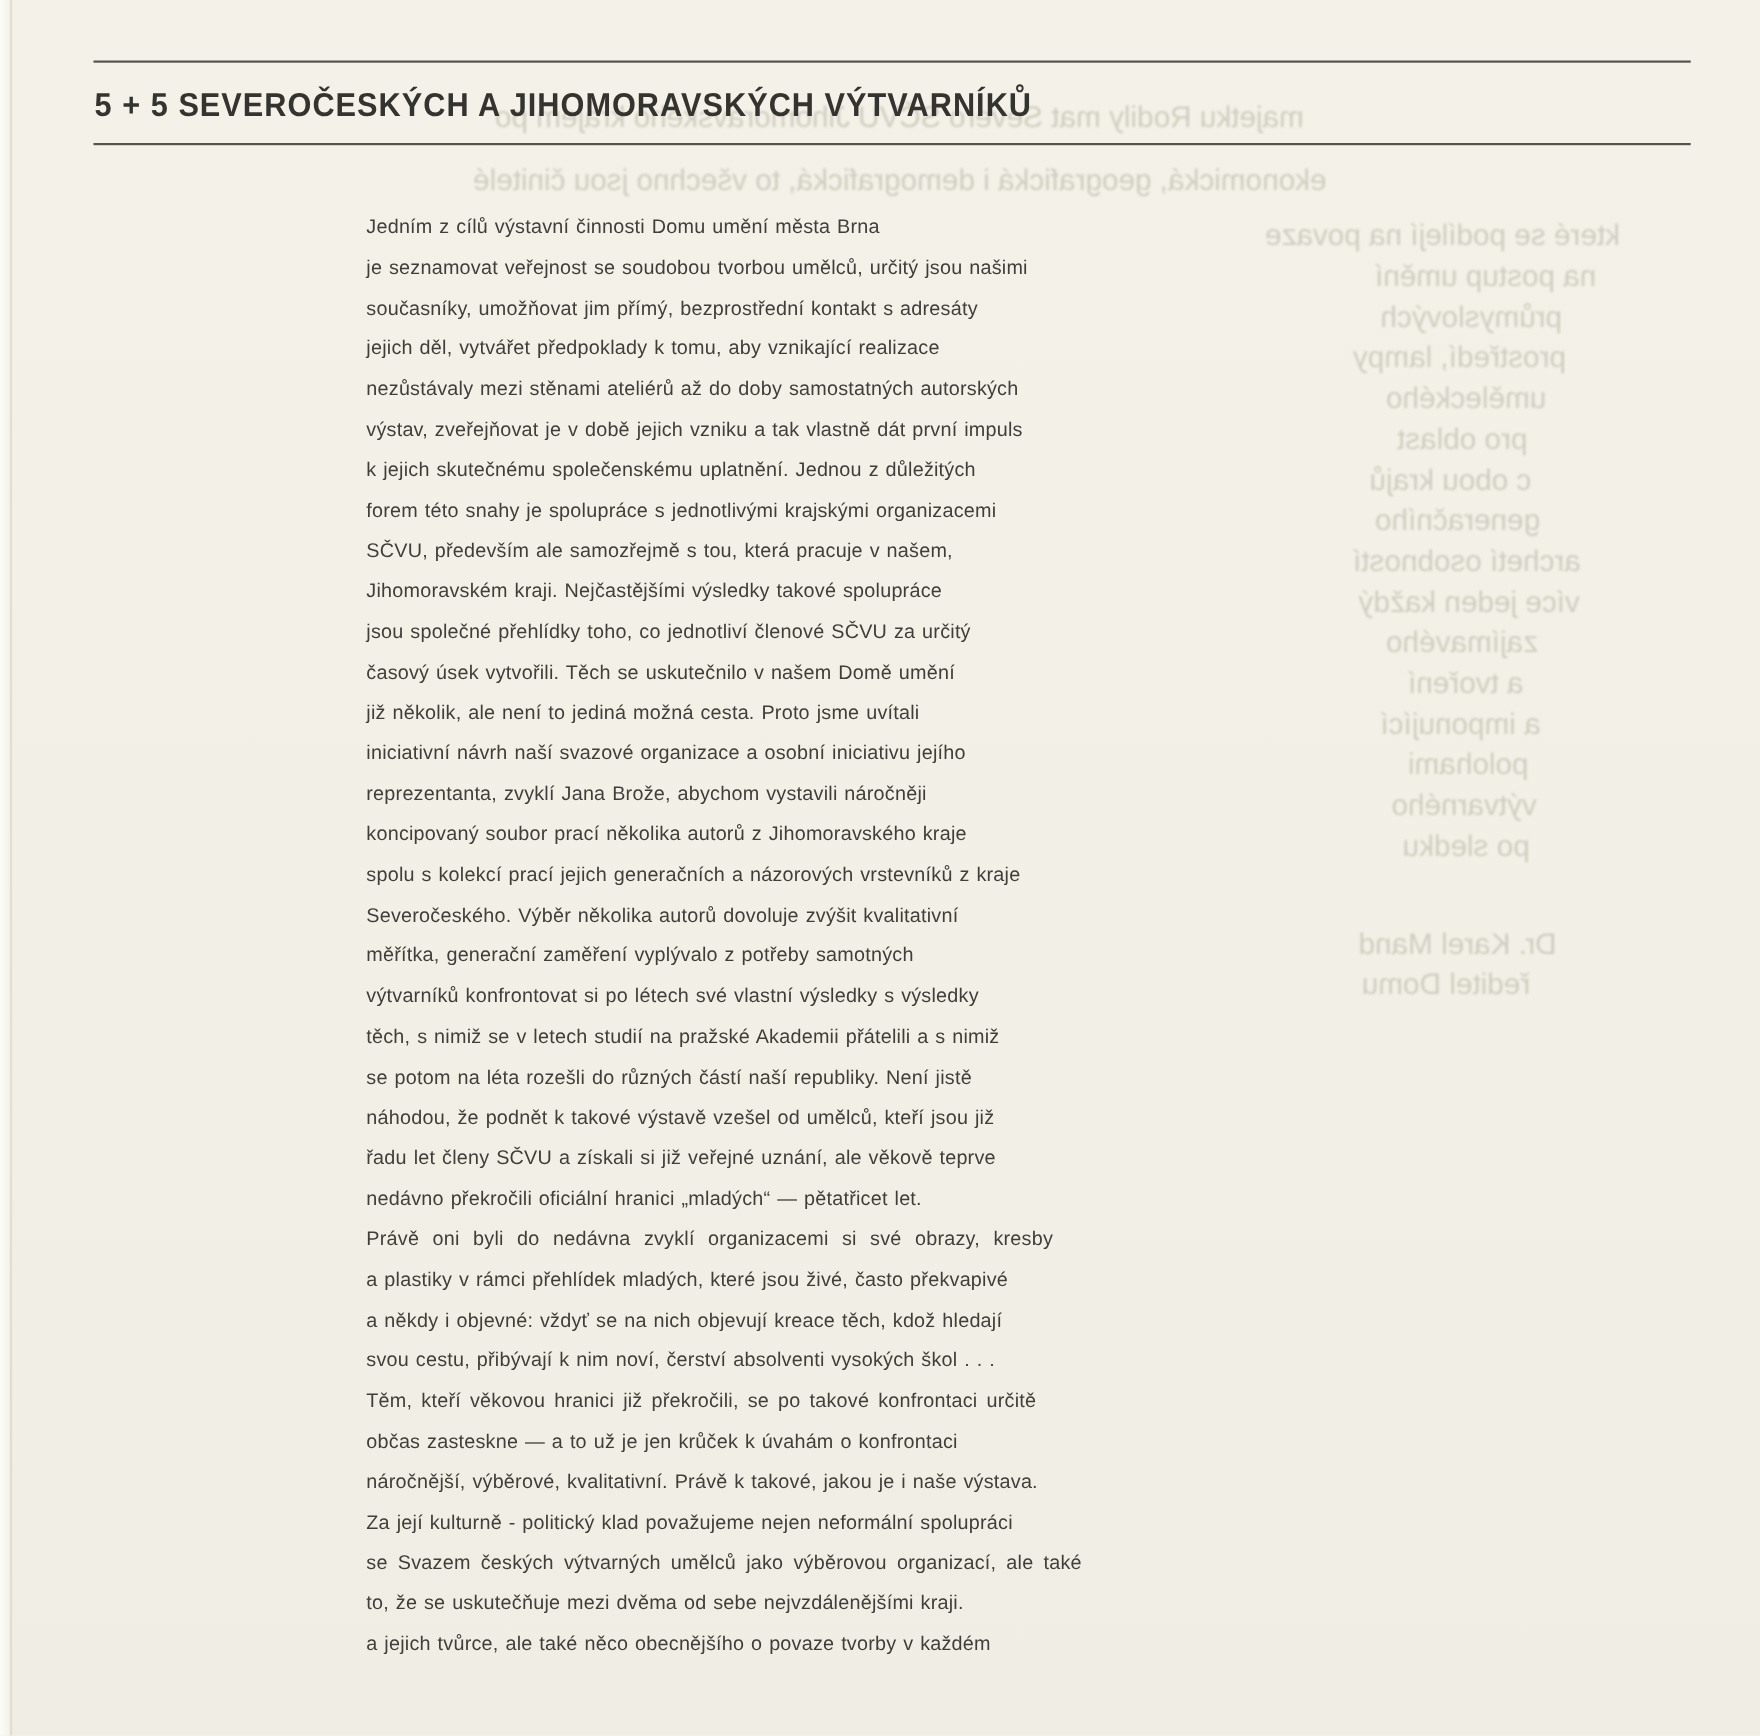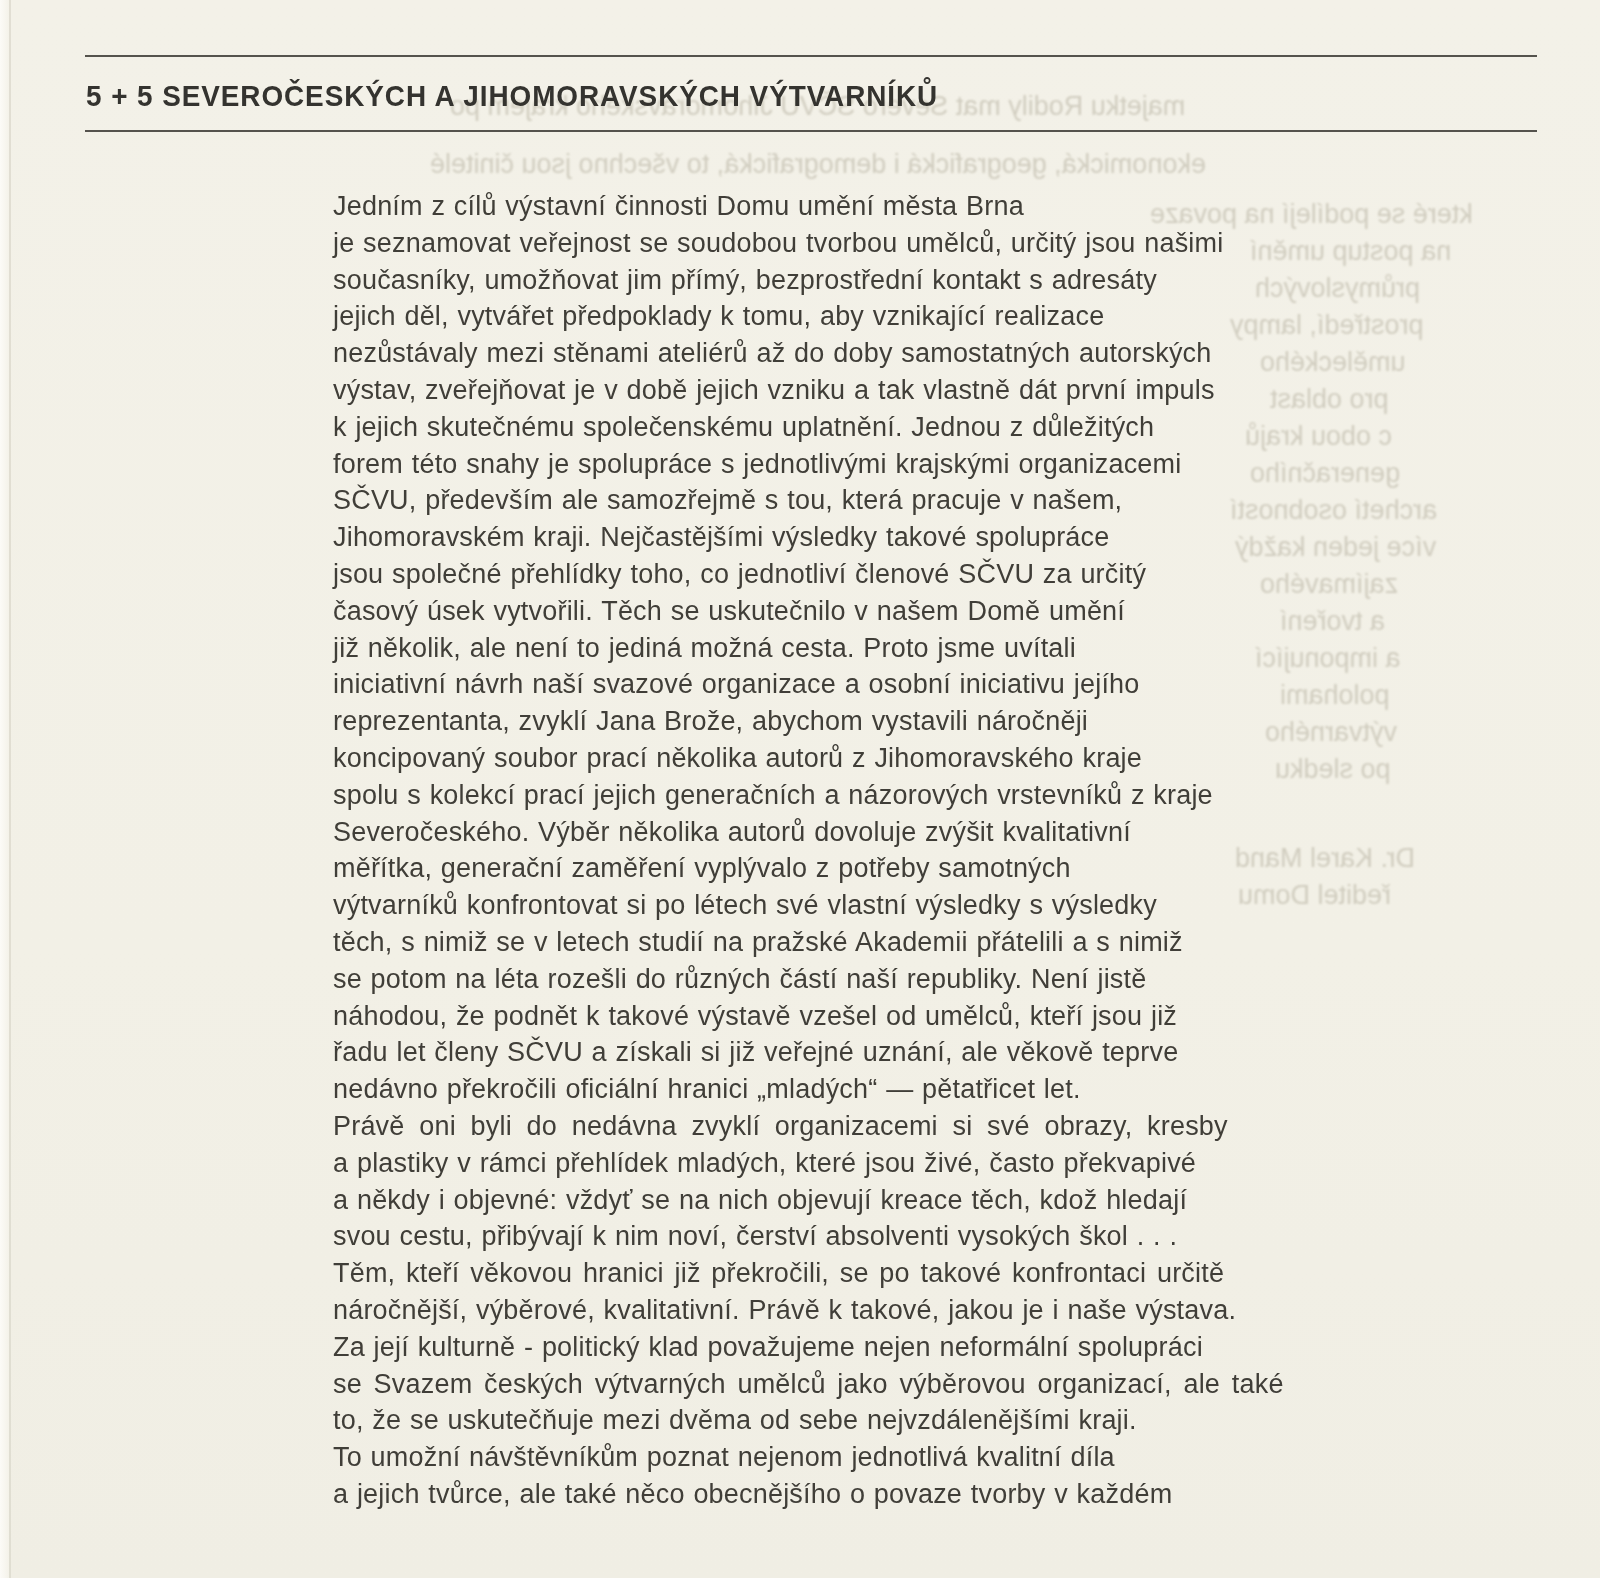--- a/index.html
+++ b/index.html
@@ -17,21 +17,21 @@
   #rule-top{top:55px;left:85px;width:1452px;}
   #rule-bottom{top:130px;left:85px;width:1452px;}
   #title{
     position:absolute;top:79px;left:86px;
     font-weight:bold;font-size:30px;color:#34332f;
     letter-spacing:1px;white-space:nowrap;
     transform:scaleX(.93);transform-origin:left center;
   }
   #article{
     position:absolute;left:333px;top:188px;
-    color:#403e38;font-size:27px;letter-spacing:.2px;word-spacing:1px;
+    color:#403e38;font-size:18px;letter-spacing:.2px;word-spacing:1px;
   }
   #article .line{line-height:36.8px;white-space:nowrap;}
   #ghost{
     position:absolute;left:0;top:0;width:1600px;height:1578px;
     color:#b4af9e;font-size:27px;opacity:.55;
     filter:blur(1.1px);pointer-events:none;
   }
   .ghost-line{position:absolute;white-space:nowrap;line-height:36.8px;}
   .mirror-inner{display:inline-block;transform:scaleX(-1);}
 </style>
@@ -94,19 +94,19 @@
     <div class="line">těch, s nimiž se v letech studií na pražské Akademii přátelili a s nimiž</div>
     <div class="line">se potom na léta rozešli do různých částí naší republiky. Není jistě</div>
     <div class="line">náhodou, že podnět k takové výstavě vzešel od umělců, kteří jsou již</div>
     <div class="line">řadu let členy SČVU a získali si již veřejné uznání, ale věkově teprve</div>
     <div class="line">nedávno překročili oficiální hranici „mladých“ — pětatřicet let.</div>
     <div class="line" style="word-spacing: 7px;">Právě oni byli do nedávna zvyklí organizacemi si své obrazy, kresby</div>
     <div class="line">a plastiky v rámci přehlídek mladých, které jsou živé, často překvapivé</div>
     <div class="line">a někdy i objevné: vždyť se na nich objevují kreace těch, kdož hledají</div>
     <div class="line">svou cestu, přibývají k nim noví, čerství absolventi vysokých škol . . .</div>
     <div class="line" style="word-spacing: 3px;">Těm, kteří věkovou hranici již překročili, se po takové konfrontaci určitě</div>
+    <div class="line">občas zasteskne — a to už je jen krůček k úvahám o konfrontaci</div>
     <div class="line">náročnější, výběrové, kvalitativní. Právě k takové, jakou je i naše výstava.</div>
     <div class="line">Za její kulturně - politický klad považujeme nejen neformální spolupráci</div>
     <div class="line" style="word-spacing: 4px;">se Svazem českých výtvarných umělců jako výběrovou organizací, ale také</div>
     <div class="line">to, že se uskutečňuje mezi dvěma od sebe nejvzdálenějšími kraji.</div>
-    <div class="line">To umožní návštěvníkům poznat nejenom jednotlivá kvalitní díla</div>
     <div class="line">a jejich tvůrce, ale také něco obecnějšího o povaze tvorby v každém</div>
   </div>
 
 </body></html>

